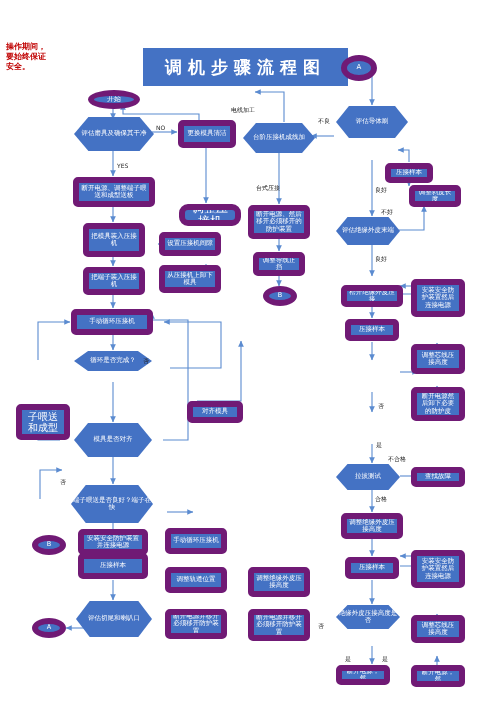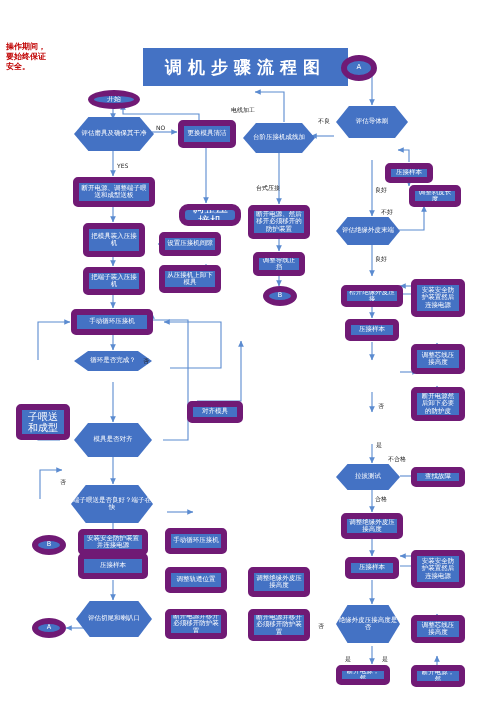--- a/index.html
+++ b/index.html
@@ -172,21 +172,21 @@
   <div class="node rect" style="left:411px;top:387px;width:54px;height:34px;font-size:6.5px;">断开电源然后卸下必要的防护皮</div>
 
   <div class="node hex" style="left:336px;top:464px;width:64px;height:26px;font-size:6.5px;">拉拔测试</div>
 
   <div class="node rect" style="left:411px;top:467px;width:54px;height:20px;font-size:6.5px;">查找故障</div>
 
   <div class="node rect" style="left:341px;top:513px;width:62px;height:26px;font-size:6.5px;">调整绝缘外皮压接高度</div>
 
   <div class="node rect" style="left:345px;top:557px;width:54px;height:22px;font-size:6.5px;">压接样本</div>
 
-  <div class="node hex" style="left:336px;top:605px;width:64px;height:38px;font-size:6.5px;">绝缘外皮压接高度是否</div>
+  <div class="node hex" style="left:336px;top:605px;width:64px;height:24px;font-size:6.5px;">绝缘外皮压接高度是否</div>
 
   <div class="node rect" style="left:411px;top:550px;width:54px;height:38px;font-size:6.5px;">安装安全防护装置然后连接电源</div>
 
   <div class="node rect" style="left:411px;top:615px;width:54px;height:28px;font-size:6.5px;">调整芯线压接高度</div>
 
   <div class="node rect" style="left:411px;top:665px;width:54px;height:22px;font-size:6.5px;">断开电源，然</div>
 
   <div class="node rect" style="left:248px;top:567px;width:62px;height:30px;font-size:6.5px;">调整绝缘外皮压接高度</div>
 
   <div class="node rect" style="left:248px;top:609px;width:62px;height:32px;font-size:6.5px;">断开电源并移开必须移开防护装置</div>

